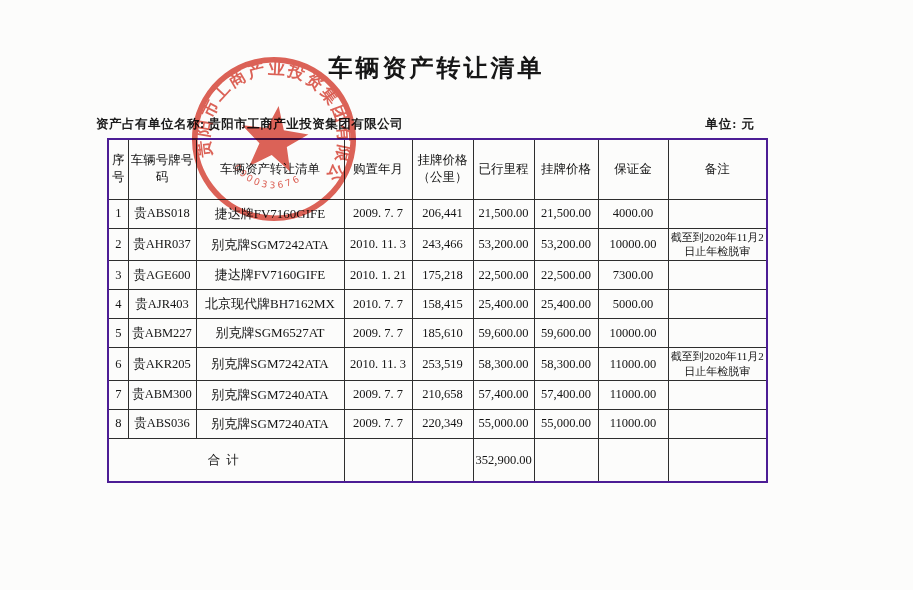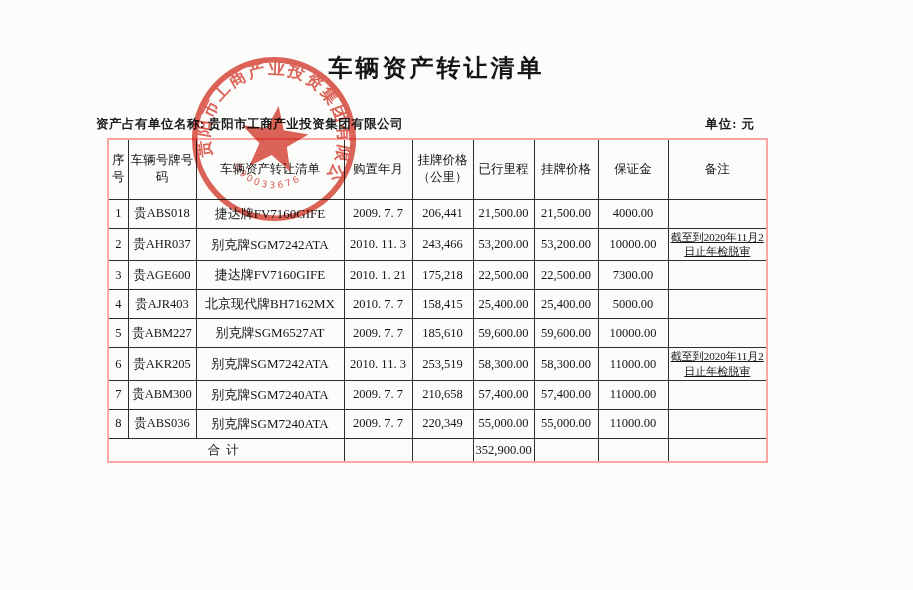--- a/index.html
+++ b/index.html
@@ -34,37 +34,37 @@
   }
   .meta-owner{letter-spacing:0.5px;}
   .meta-unit{letter-spacing:1px;}
 
   table.sheet{
     position:absolute;
     left:107px;top:138px;
     width:659px;
     border-collapse:collapse;
     table-layout:fixed;
-    border:2px solid #fca5a5;
+    border:2px solid #4c1d95;
     font-size:12.5px;
   }
   table.sheet td,table.sheet th{
     border:1px solid #2e2e2e;
     text-align:center;
     vertical-align:middle;
     padding:1px 2px;
     font-weight:normal;
     line-height:1.35;
     overflow:hidden;
   }
   tr.hdr{height:60px;}
   tr.data-row{height:29px;}
-  tr.total-row{height:24px;}
+  tr.total-row{height:44px;}
   td.model{font-size:13px;margin-left:23px;}
-  td.remark{font-size:11px;line-height:1.3;text-decoration:underline;}
+  td.remark{font-size:11px;line-height:1.3;}
   td.num{font-size:12.5px;}
   td.total-label{font-weight:bold;letter-spacing:6px;}
 
   .stamp{
     position:absolute;
     left:186px;top:51px;
     width:176px;height:176px;
     transform:rotate(8deg);
     opacity:0.85;
     mix-blend-mode:multiply;

